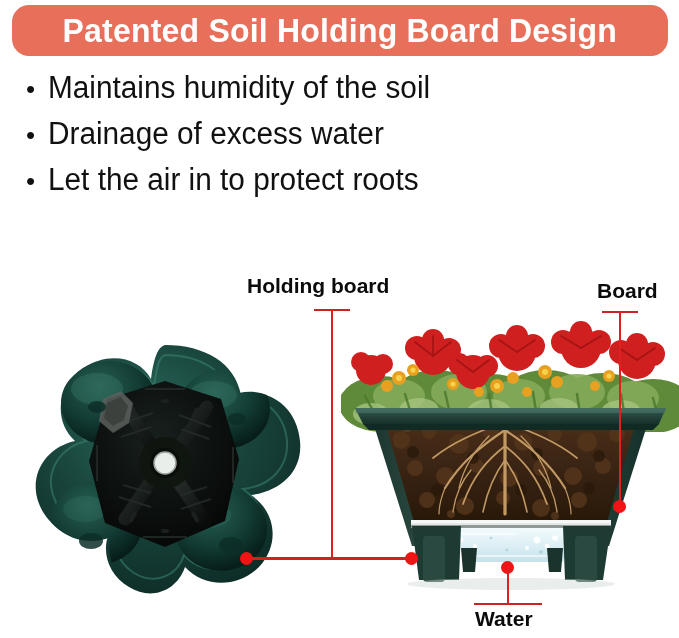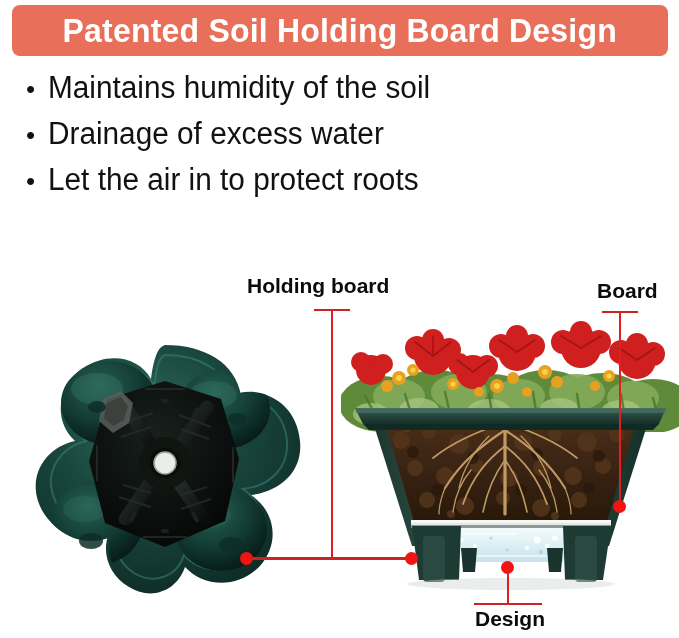--- a/index.html
+++ b/index.html
@@ -19,21 +19,21 @@
   }
 
   
   #header-banner {
     position: absolute;
     left: 12px;
     top: 5px;
     width: 656px;
     height: 51px;
     background: #e8705a;
-    border-radius: 8px;
+    border-radius: 17px;
     box-sizing: border-box;
     display: flex;
     align-items: center;
     justify-content: center;
   }
   #header-title {
     color: #ffffff;
     font-family: "Liberation Sans Narrow", "Liberation Sans", sans-serif;
     font-size: 33px;
     font-weight: bold;
@@ -577,16 +577,16 @@
     <div class="lead-dot" id="hb-dot-r"></div>
 
     <div class="callout-label" id="label-soil">Board</div>
     <div class="lead-h" id="soil-cap"></div>
     <div class="lead-v" id="soil-stem"></div>
     <div class="lead-dot" id="soil-dot"></div>
 
     <div class="lead-dot" id="wat-dot"></div>
     <div class="lead-v" id="wat-stem"></div>
     <div class="lead-h" id="wat-cap"></div>
-    <div class="callout-label" id="label-water">Design</div>
+    <div class="callout-label" id="label-water">Water</div>
 
   </div>
 </div>
 
 </body></html>

